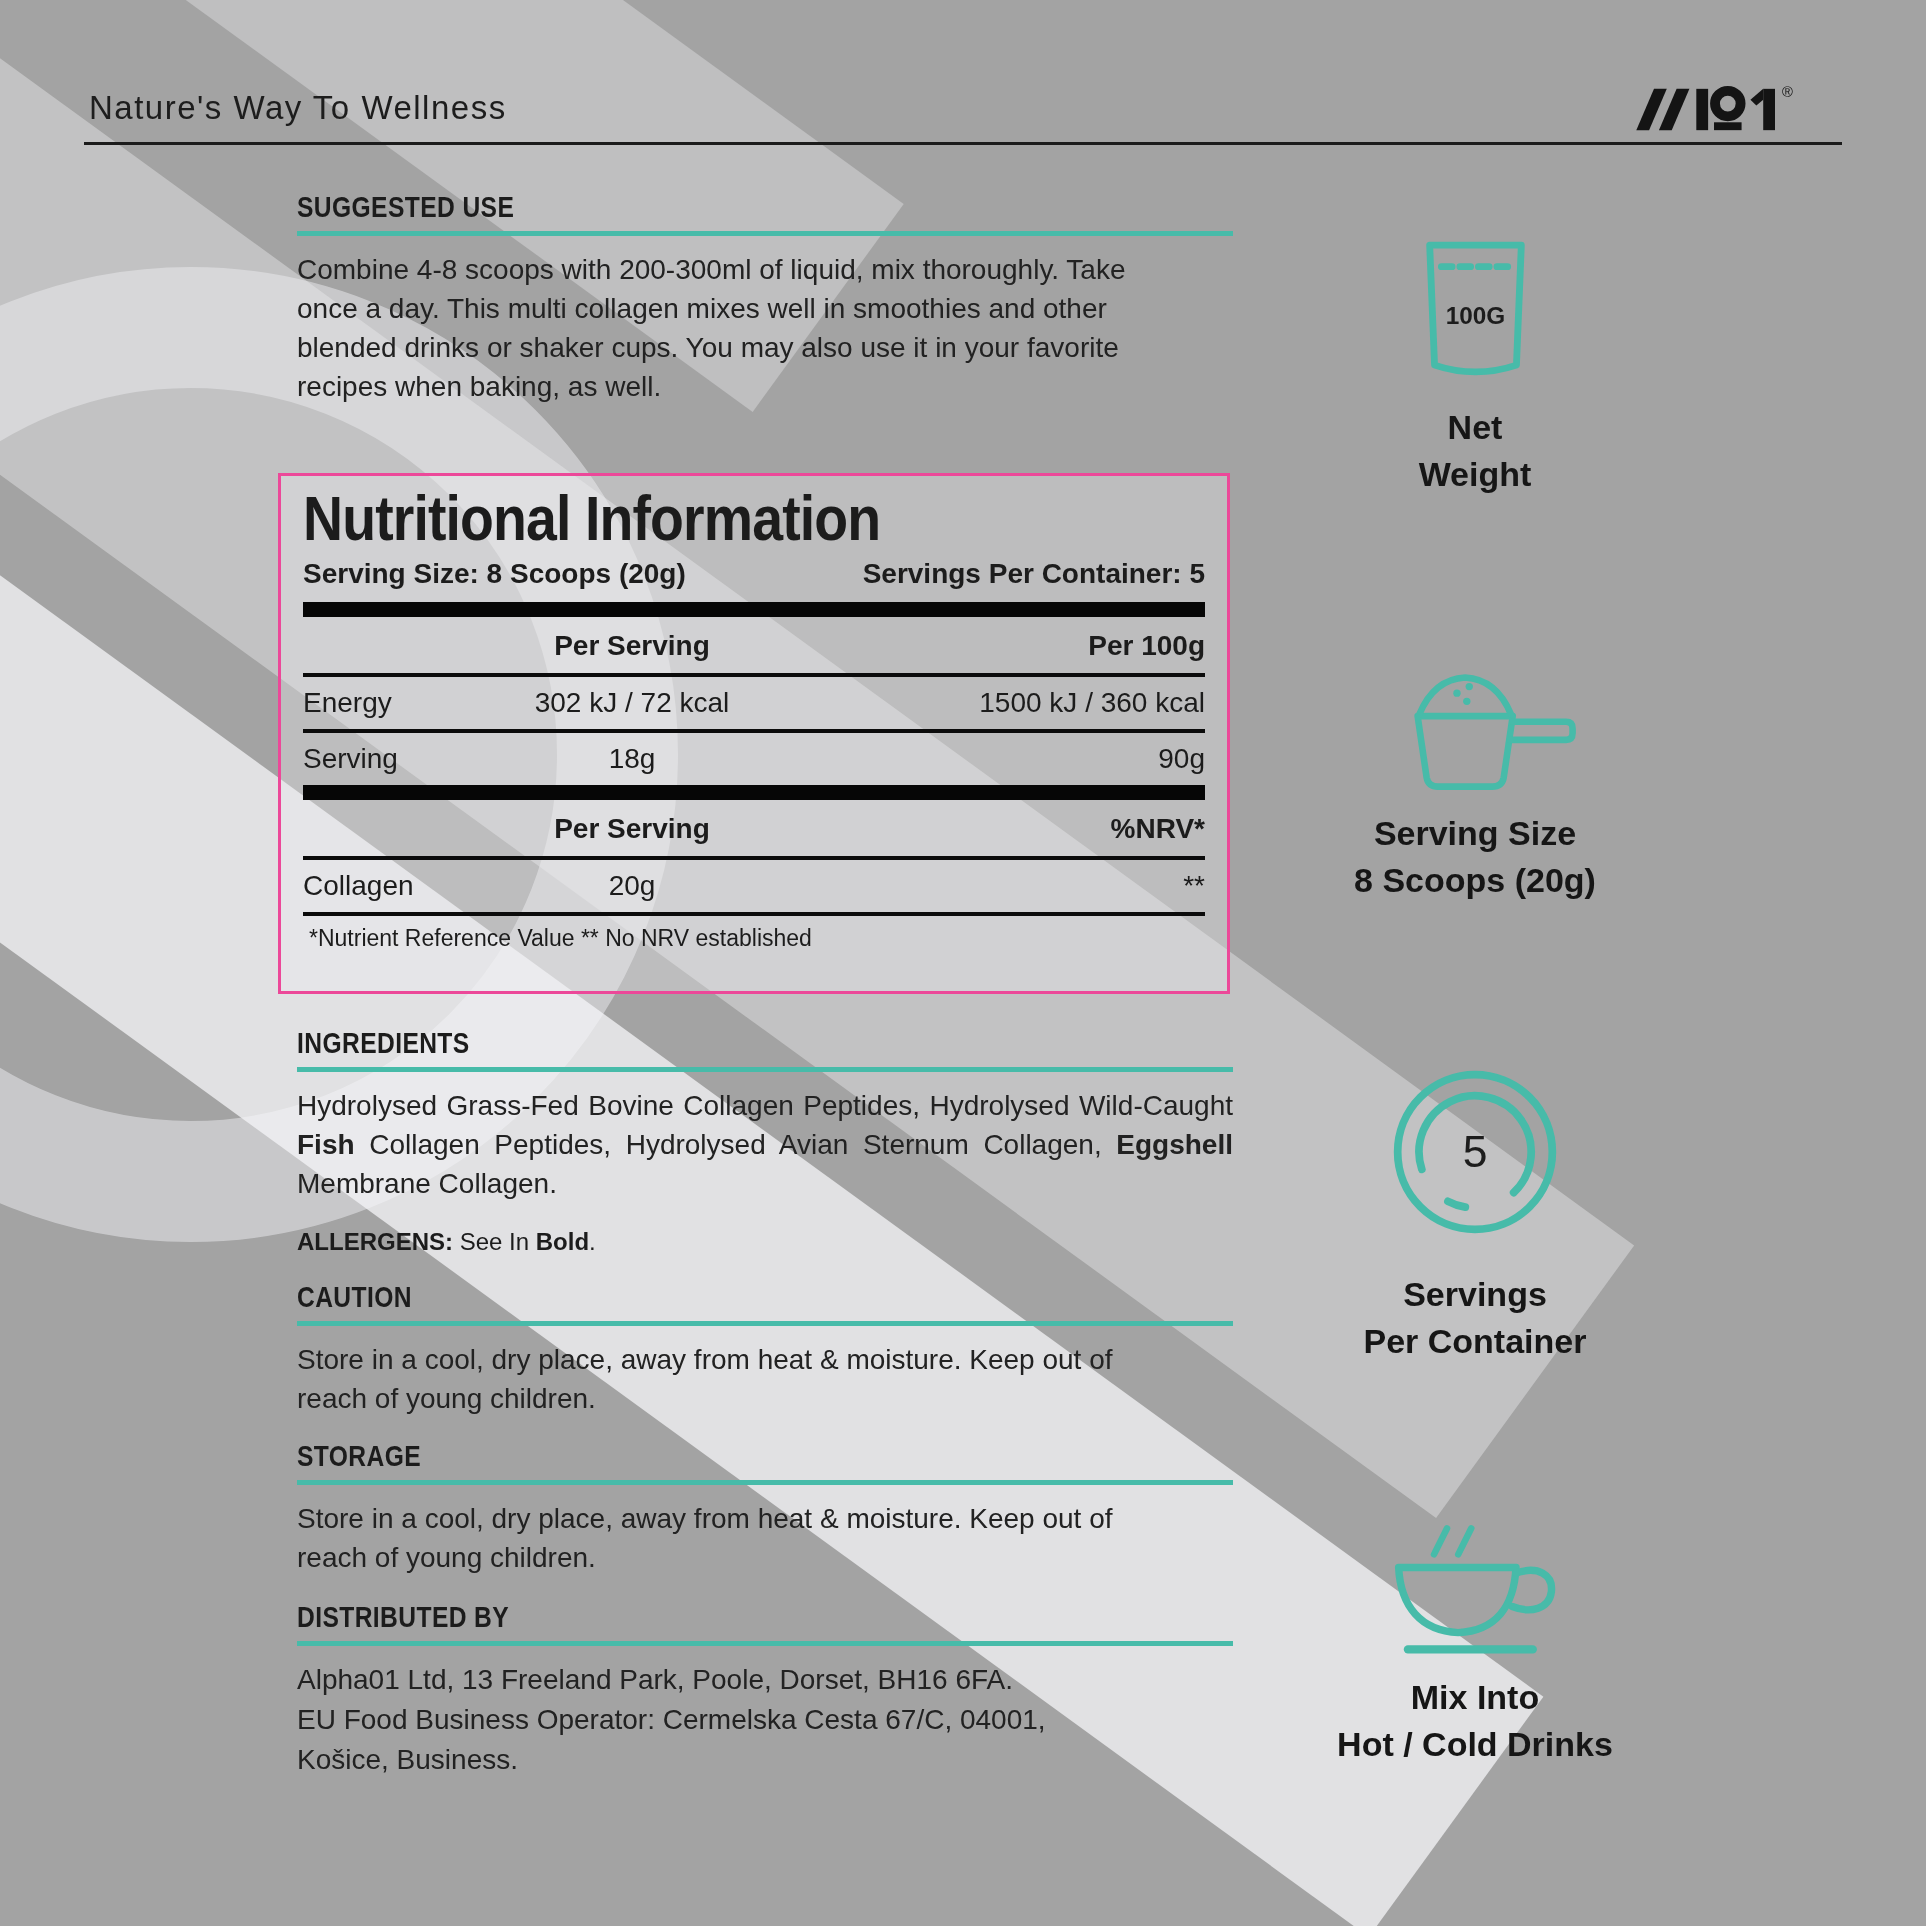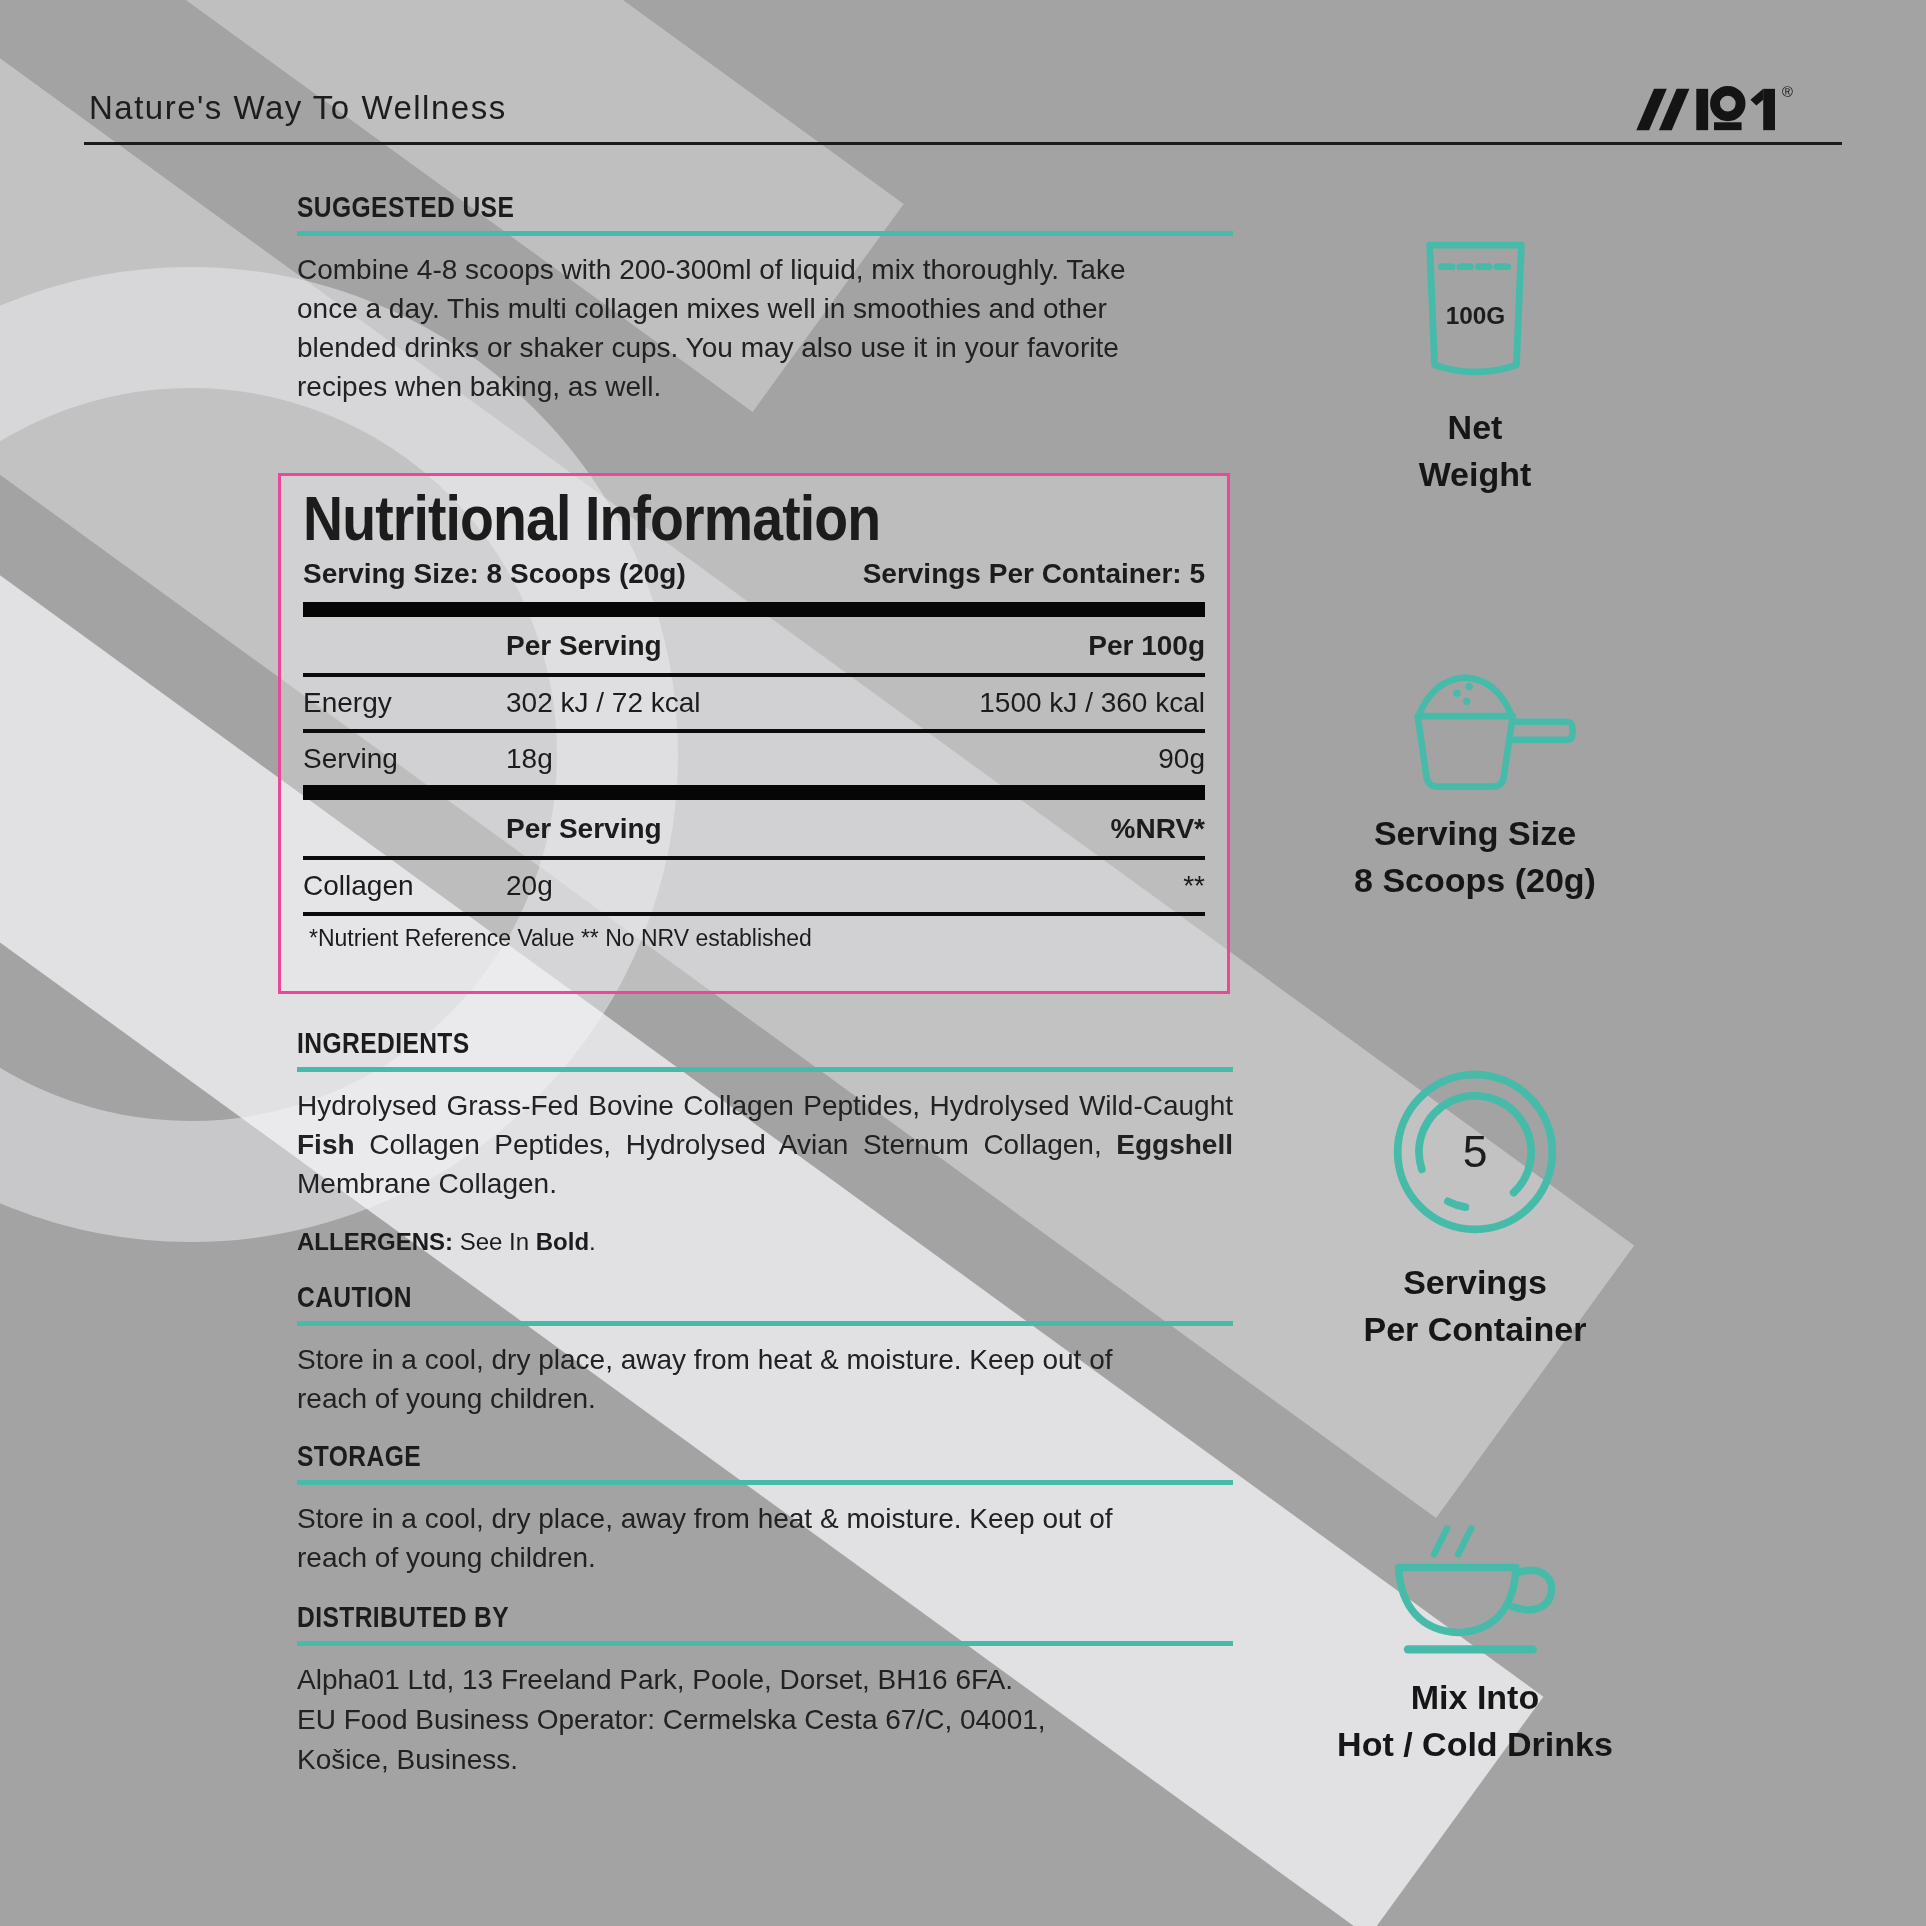--- a/index.html
+++ b/index.html
@@ -31,21 +31,21 @@
   .b{font-weight:700;}
   .allergens{margin-top:19px;font-size:24px;line-height:39px;}
   .dist-line{font-size:28px;line-height:40px;}
 
   
   .nbox{position:absolute;left:278px;top:473px;width:952px;height:521px;border:3px solid #ec4899;box-sizing:border-box;padding:6px 22px 0 22px;background:rgba(239,239,241,.35);}
   .ntitle{margin:0;font-size:63px;font-weight:700;letter-spacing:-1px;line-height:73px;transform:scaleX(.88);transform-origin:left center;white-space:nowrap;}
   .nserv{display:flex;justify-content:space-between;font-size:28px;font-weight:700;margin-top:3px;line-height:32px;}
   .thickbar{height:15px;background:#060606;margin-top:12px;}
   .ngrid{display:grid;grid-template-columns:203px 252px 1fr;align-items:center;font-size:28px;}
-  .ngrid .c2{}
+  .ngrid .c2{text-align:center;}
   .ngrid .c3{text-align:right;}
   .nhead{font-weight:700;padding:13px 0 11px 0;border-bottom:4px solid #0b0b0b;}
   .nrow{padding:10px 0;border-bottom:4px solid #0b0b0b;}
   .nrow.noline{border-bottom:none;}
   .nfoot{font-size:23px;padding:9px 0 0 6px;}
 
   
   .badge{position:absolute;left:1287px;width:376px;text-align:center;}
   .badge .icon-wrap{display:flex;justify-content:center;align-items:flex-start;}
   .badge .lbl{font-size:34px;font-weight:600;line-height:47px;color:#161616;}
@@ -190,21 +190,21 @@
       <div class="icon-wrap" style="height:178px">
         <svg width="174" height="174" viewBox="0 0 180 180">
           <g fill="none" stroke="#47bba9" stroke-width="8" stroke-linecap="round">
             <circle cx="90" cy="90" r="80"></circle>
             <path d="M35 108 A58 58 0 1 1 130 132"></path>
             <path d="M80 147 A58 58 0 0 1 62 141"></path>
           </g>
           <text x="90" y="106" text-anchor="middle" font-size="46" fill="#1d1d1d">5</text>
         </svg>
       </div>
-      <div class="lbl" style="margin-top:16px">Servings</div>
+      <div class="lbl" style="margin-top:28px">Servings</div>
       <div class="lbl">Per Container</div>
     </div>
 
     <div class="badge" style="top:1519px">
       <div class="icon-wrap" style="height:149px">
         <svg width="208" height="149" viewBox="0 0 220 160">
           <g fill="none" stroke="#47bba9" stroke-width="8" stroke-linecap="round" stroke-linejoin="round">
             <line x1="80" y1="10" x2="66" y2="38" stroke-width="7"></line>
             <line x1="106" y1="10" x2="92" y2="38" stroke-width="7"></line>
             <path d="M28 52 C30 94 52 120 92 122 C132 120 152 94 154 52 Z"></path>

